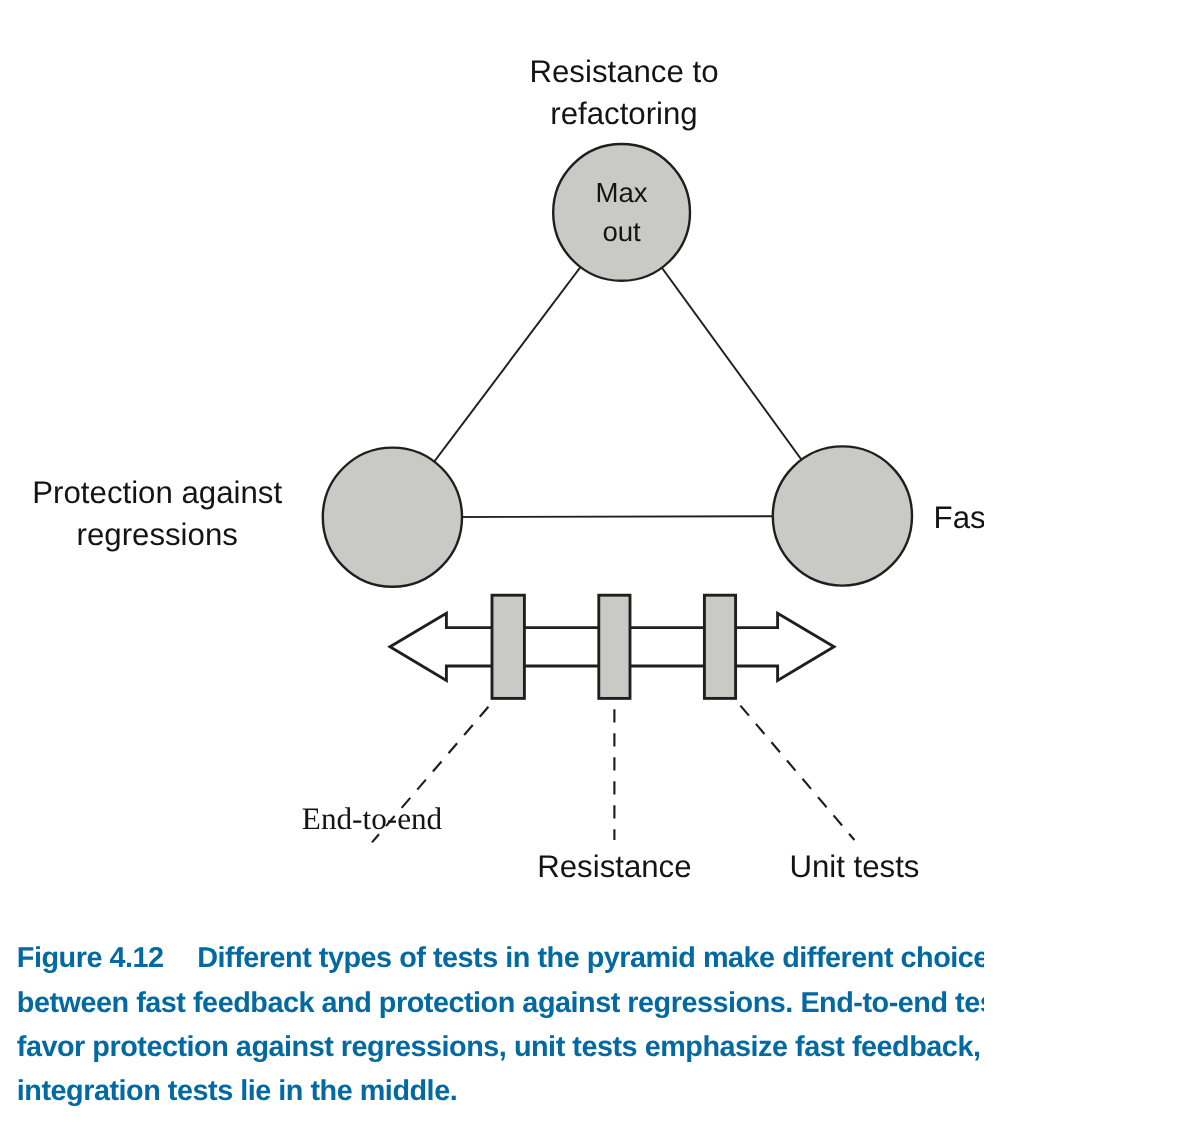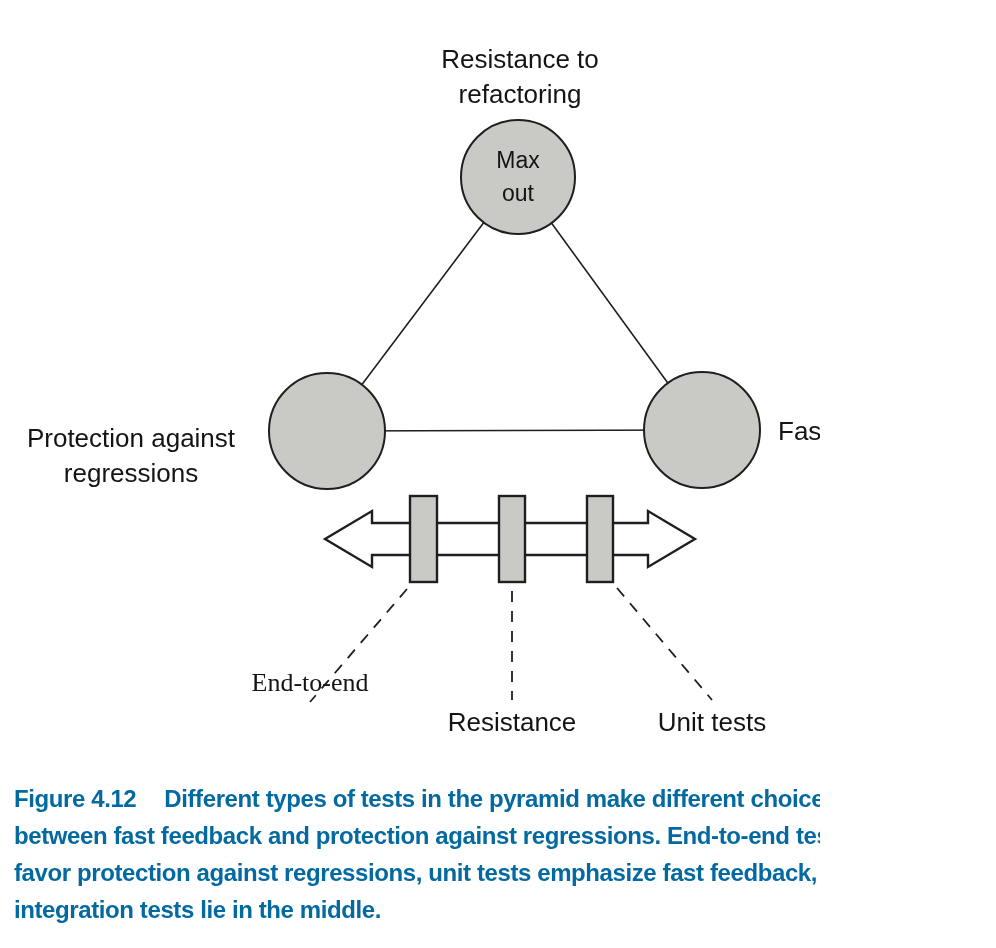--- a/index.html
+++ b/index.html
@@ -80,21 +80,21 @@
     <line x1="512" y1="591" x2="512" y2="700" stroke="#1f1f1f" stroke-width="1.8" stroke-dasharray="11,9"></line>
     <line x1="617" y1="588" x2="712" y2="700" stroke="#1f1f1f" stroke-width="1.8" stroke-dasharray="11,9"></line>
   </svg>
 
   <div class="dlabel" style="left:370px; top:42px; width:300px;">Resistance to
 refactoring</div>
 
   <div class="node-text" style="left:443px; top:144px; width:150px;">Max
 out</div>
 
-  <div class="dlabel" style="left:0px; top:393px; width:262px;margin-top:28px;">Protection against
+  <div class="dlabel" style="left:0px; top:393px; width:262px;">Protection against
 regressions</div>
 
   <div class="dlabel" style="left:678px; top:414px; width:300px; text-align:left; padding-left:100px; box-sizing:border-box;">Fast feedback</div>
 
   <div class="dlabel" style="left:210px; top:665px; width:200px;font-family:Liberation Serif, serif;">End-to-end</div>
   <div class="dlabel" style="left:412px; top:705px; width:200px;">Resistance</div>
   <div class="dlabel" style="left:612px; top:705px; width:200px;">Unit tests</div>
 
   <p class="caption">
     <span class="cap-label">Figure 4.12</span><span class="cap-text">Different types of tests in the pyramid make different choices

